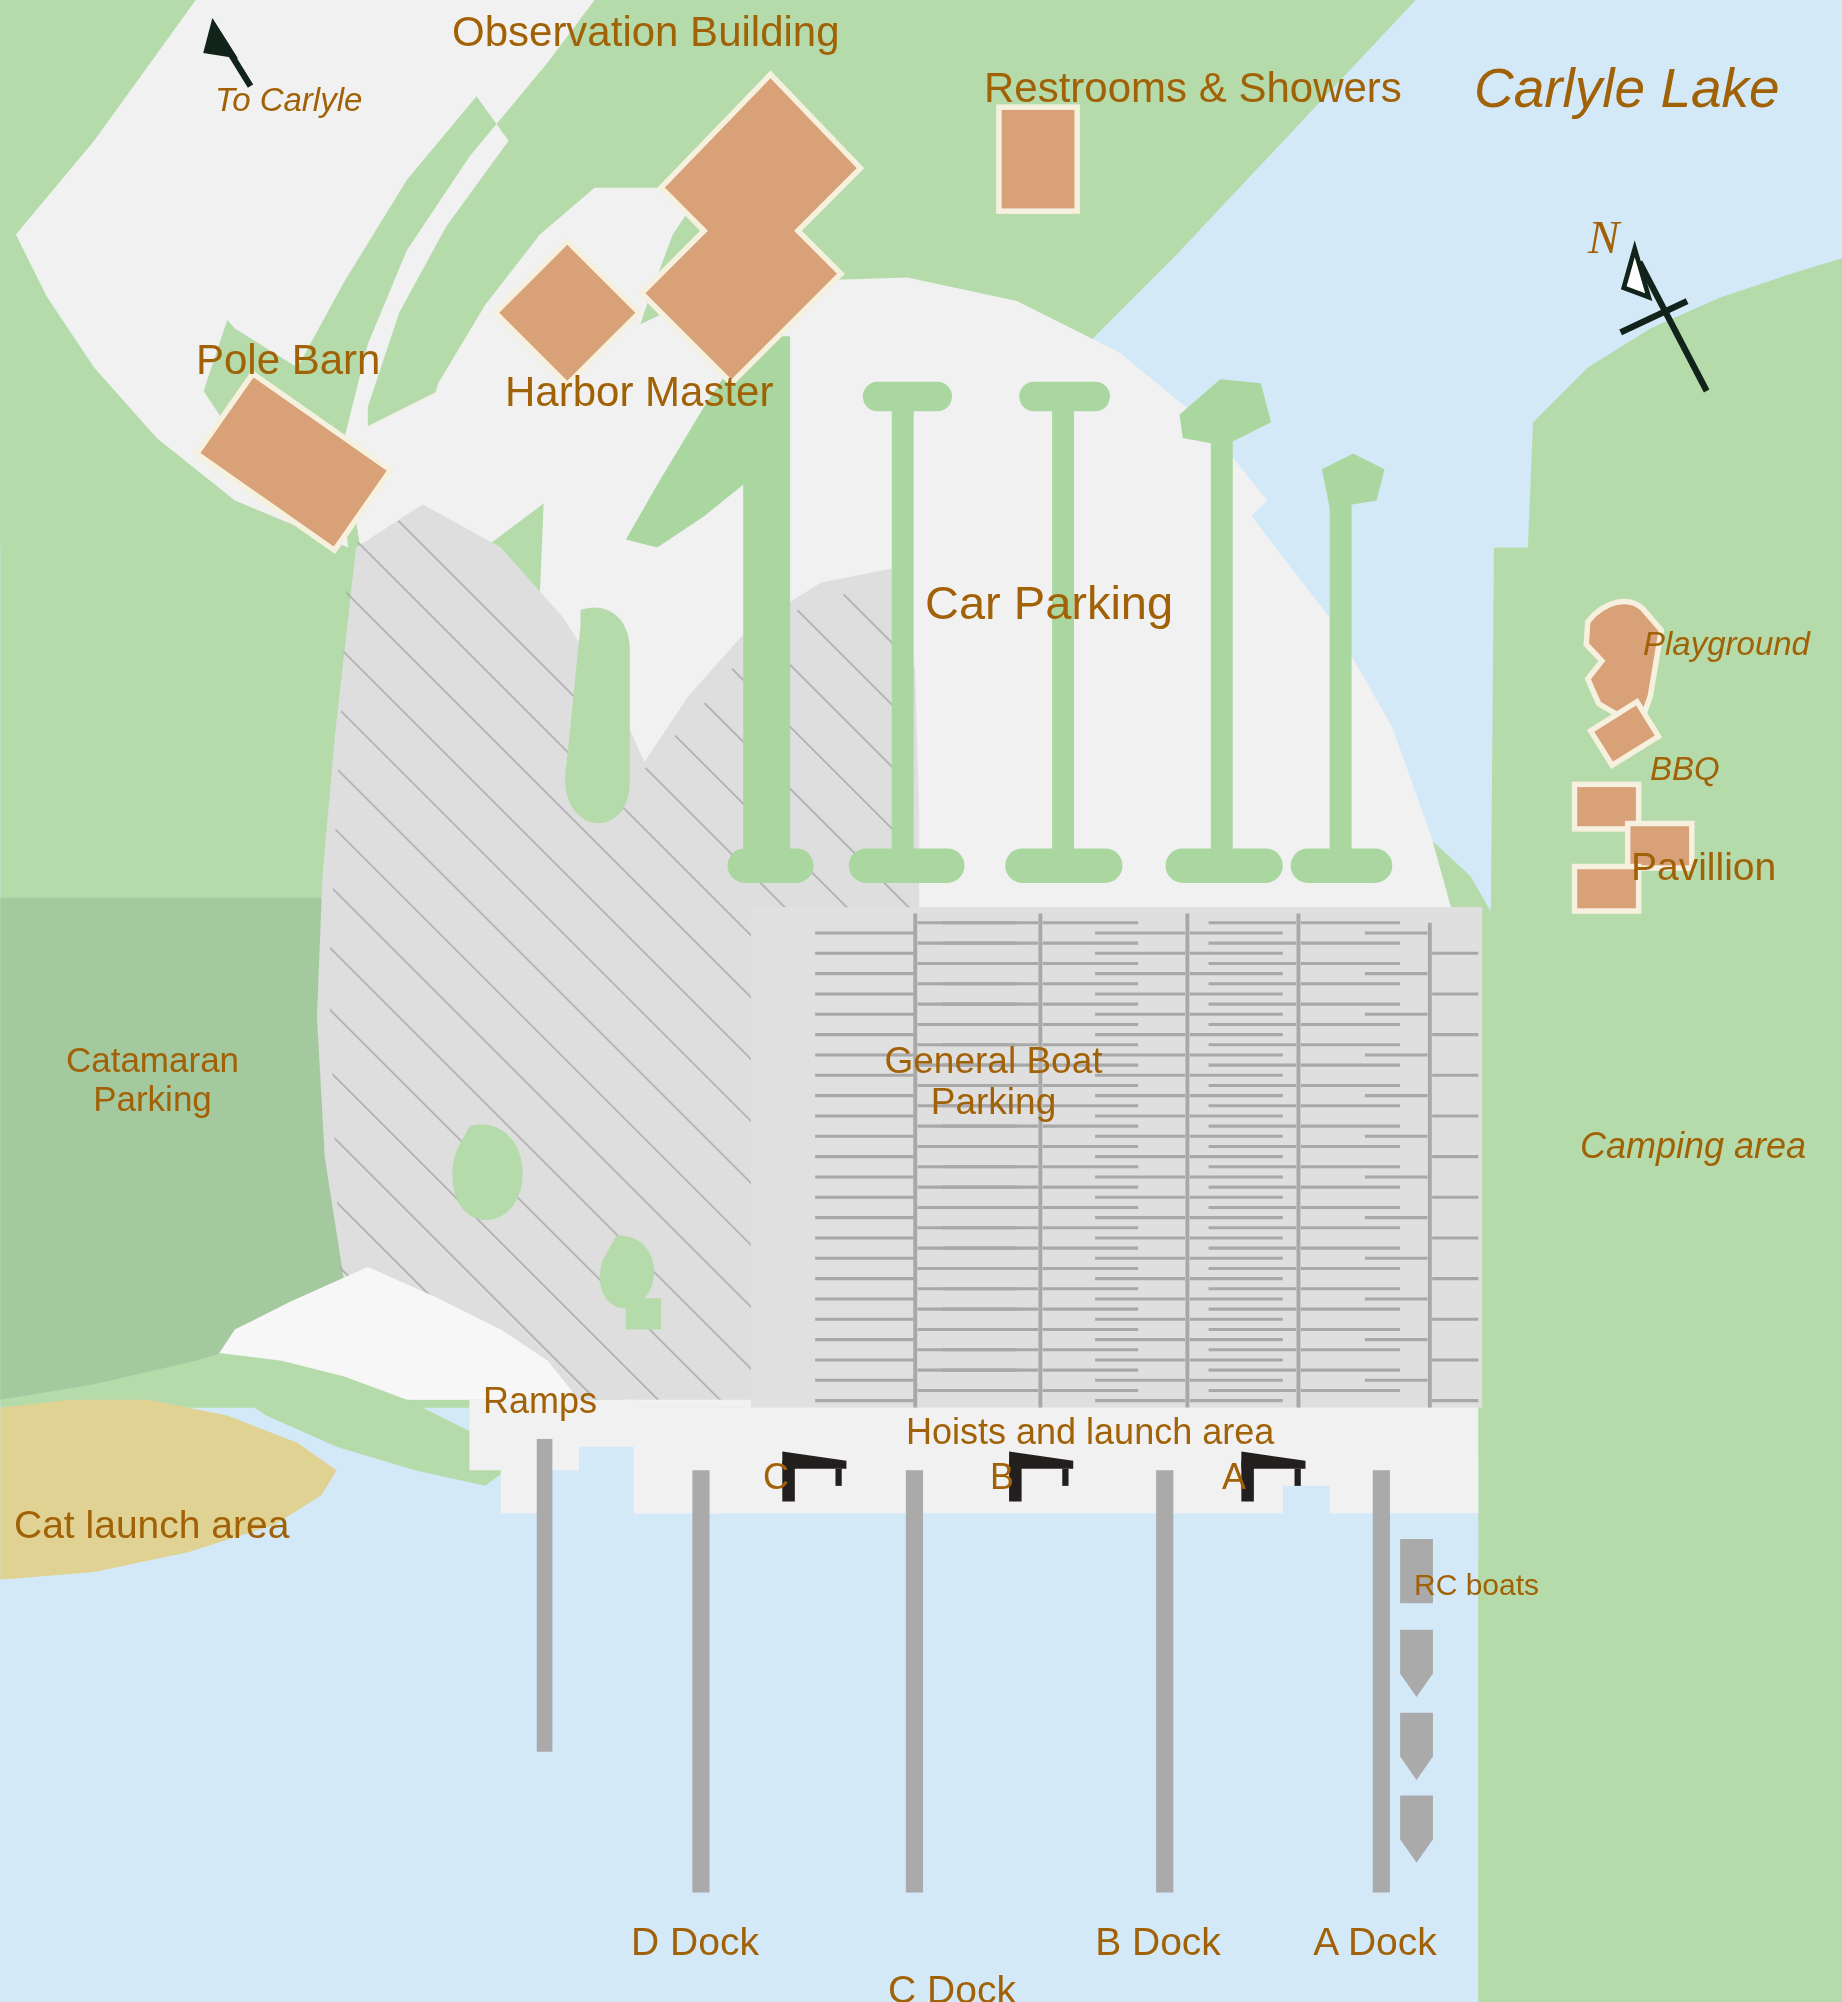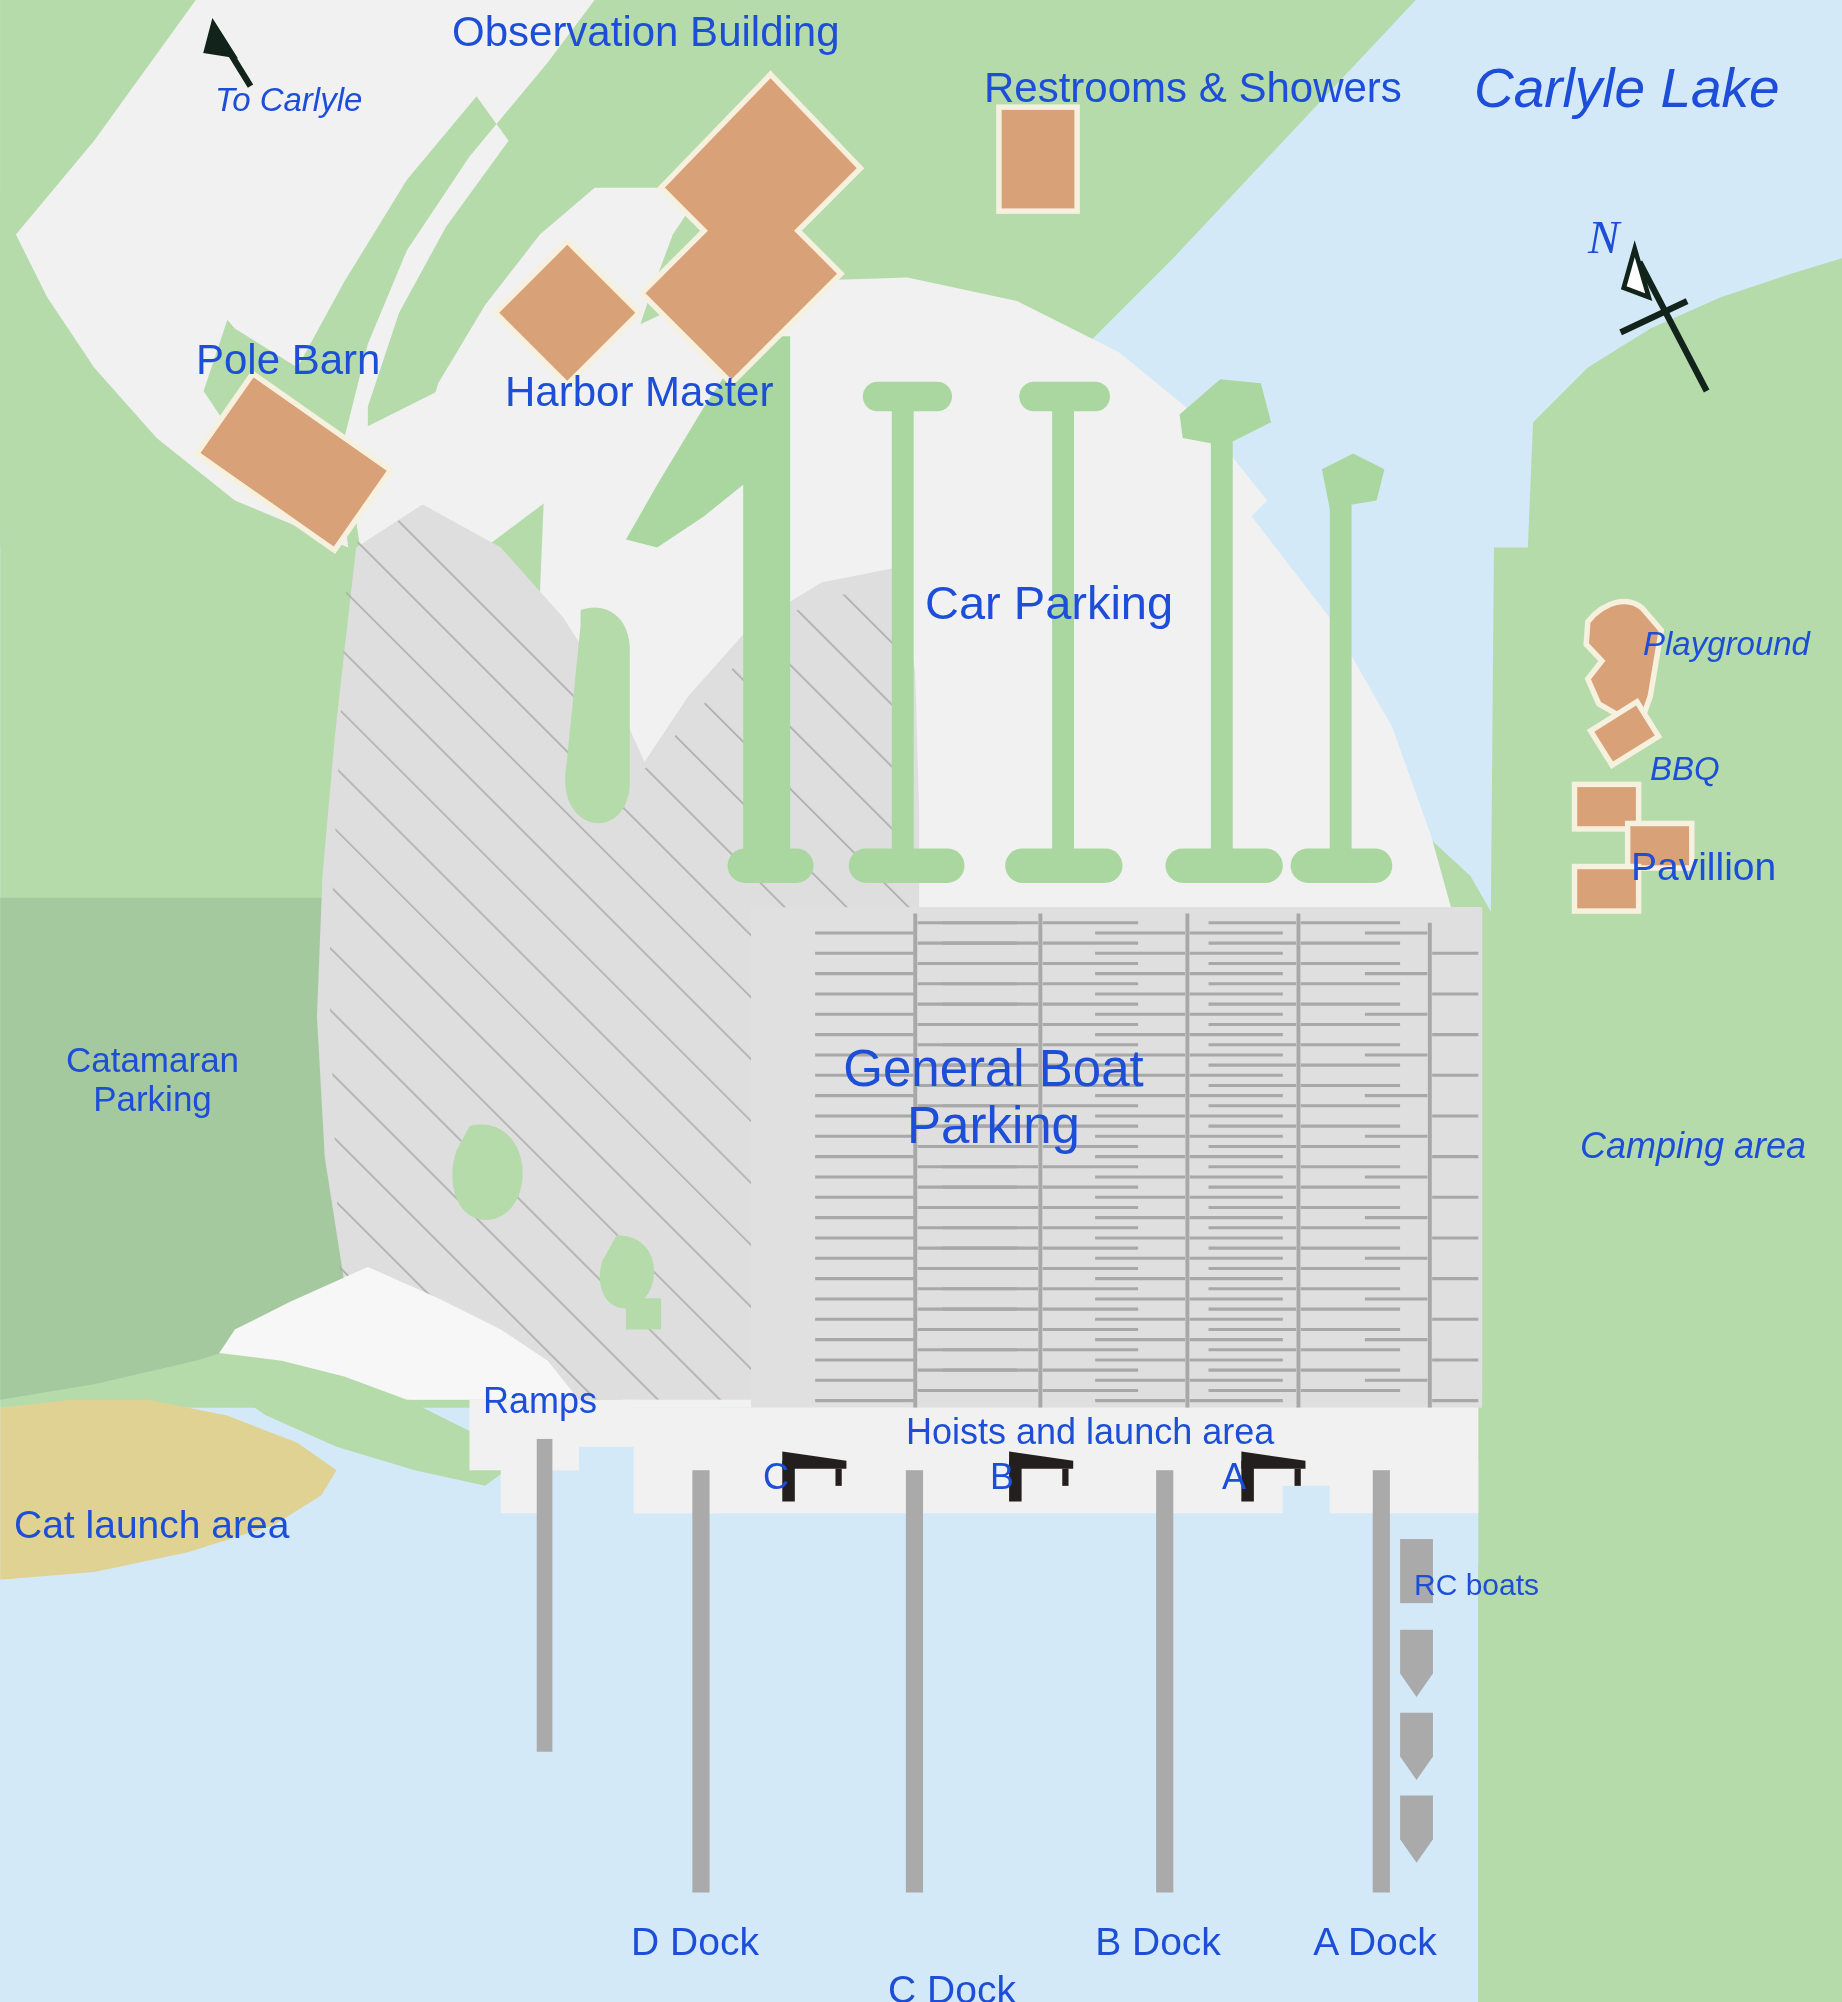--- a/index.html
+++ b/index.html
@@ -6,21 +6,21 @@
   #map-root{
     position:relative;
     width:1843px;height:2002px;
     overflow:hidden;
     font-family:"Liberation Sans","DejaVu Sans",sans-serif;
     background:#d4e9f8;
   }
   #map-svg{position:absolute;left:0;top:0;width:1843px;height:2002px;display:block;}
   .lbl{
     position:absolute;
-    color:#1d4ed8;
+    color:#a16207;
     white-space:nowrap;
     line-height:1.12;
     pointer-events:none;
     font-family:"Liberation Sans","DejaVu Sans",sans-serif;
   }
   .lbl.it{font-style:italic;}
   .lbl.ctr{text-align:center;}
   .t60{font-size:47px;}
   .t54{font-size:42px;}
   .t50{font-size:39px;}
@@ -497,21 +497,21 @@
   <div class="lbl t54" style="left:984px;top:64px;">Restrooms &amp; Showers</div>
 
   <div class="lbl it t68" style="left:1474px;top:58px;font-size:55px;">Carlyle Lake</div>
 
   <div class="lbl t54" style="left:196px;top:336px;">Pole Barn</div>
 
   <div class="lbl t54" style="left:505px;top:368px;">Harbor Master</div>
 
   <div class="lbl t60" style="left:925px;top:577px;font-size:47px;">Car Parking</div>
 
-  <div class="lbl ctr t60" style="left:829px;top:1040px;width:329px;font-size:51px;">
+  <div class="lbl ctr t60" style="left:829px;top:1040px;width:329px;font-size:37px;">
     <div>General Boat</div>
     <div>Parking</div>
   </div>
 
   <div class="lbl ctr t60" style="left:0px;top:1040px;width:305px;font-size:35px;">
     <div>Catamaran</div>
     <div>Parking</div>
   </div>
 
   <div class="lbl t50" style="left:14px;top:1503px;">Cat launch area</div>

